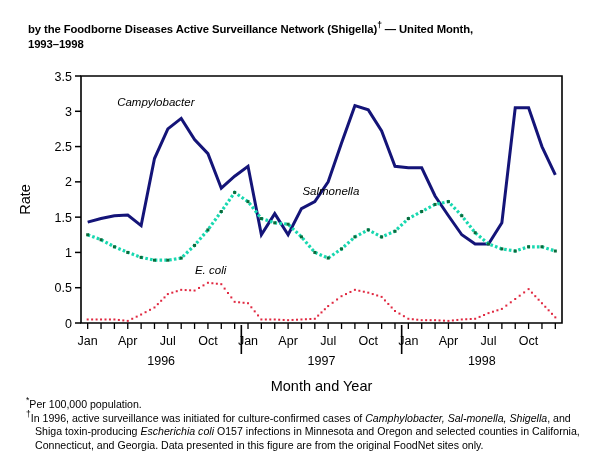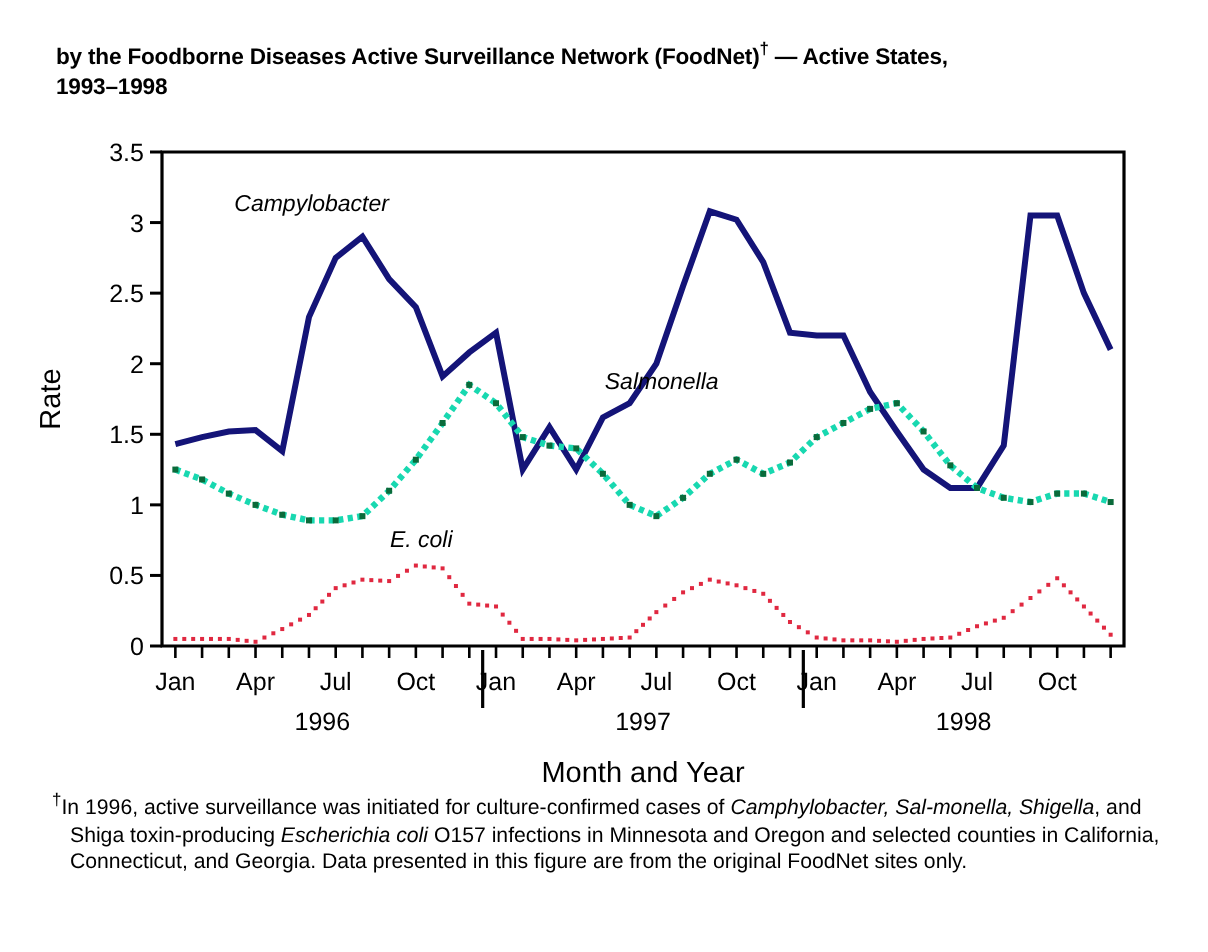--- a/index.html
+++ b/index.html
@@ -95,21 +95,21 @@
   }
   .footnotes i { font-style: italic; margin-top: 11px; }
 </style>
 </head>
 <body>
 
 <div id="page">
 
   <div class="fig-title">
     <br>
-    <span>by the Foodborne Diseases Active Surveillance Network (FoodNet)</span><sup>†</sup><span> — Active States,</span><br>
+    <span>by the Foodborne Diseases Active Surveillance Network (Shigella)</span><sup>†</sup><span> — United Month,</span><br>
     <span>1993–1998</span>
   </div>
 
   <div class="chart-wrap">
     <svg id="chart-svg" width="604" height="335" viewBox="0 0 604 335">
         <path d="M 81 265 L 81 18 L 562 18 L 562 265 Z" fill="none" stroke="#000" stroke-width="1.6"></path>
         <line x1="75" y1="265" x2="81" y2="265" stroke="#000" stroke-width="1.5"></line>
         <text x="72" y="269.5" text-anchor="end" class="tick-label">0</text>
         <line x1="75" y1="229.71428571428572" x2="81" y2="229.71428571428572" stroke="#000" stroke-width="1.5"></line>
         <text x="72" y="234.21428571428572" text-anchor="end" class="tick-label">0.5</text>
@@ -337,16 +337,17 @@
           <rect x="550.9791666666667" y="254.8257142857143" width="2" height="2" fill="#e02840"></rect>
           <rect x="554.3194444444445" y="258.3542857142857" width="2" height="2" fill="#e02840"></rect>
         </g>
         <text x="155.82222222222222" y="47.639999999999986" text-anchor="middle" class="series-label">Campylobacter</text>
         <text x="330.85277777777776" y="136.56" text-anchor="middle" class="series-label">Salmonella</text>
         <text x="210.60277777777776" y="215.6" text-anchor="middle" class="series-label">E. coli</text>
       </svg>
   </div>
 
   <div class="footnotes">
+    <p class="fn"><sup>*</sup><span>Per 100,000 population.</span></p>
     <p class="fn2"><sup>†</sup><span>In 1996, active surveillance was initiated for culture-confirmed cases of </span><i>Camphylobacter, Sal-</i><i>monella, Shigella</i><span>, and Shiga toxin-producing </span><i>Escherichia coli</i><span> O157 infections in Minnesota and Oregon and selected counties in California, Connecticut, and Georgia. Data presented in this figure are from the original FoodNet sites only.</span></p>
   </div>
 
 </div>
 
 </body></html>

